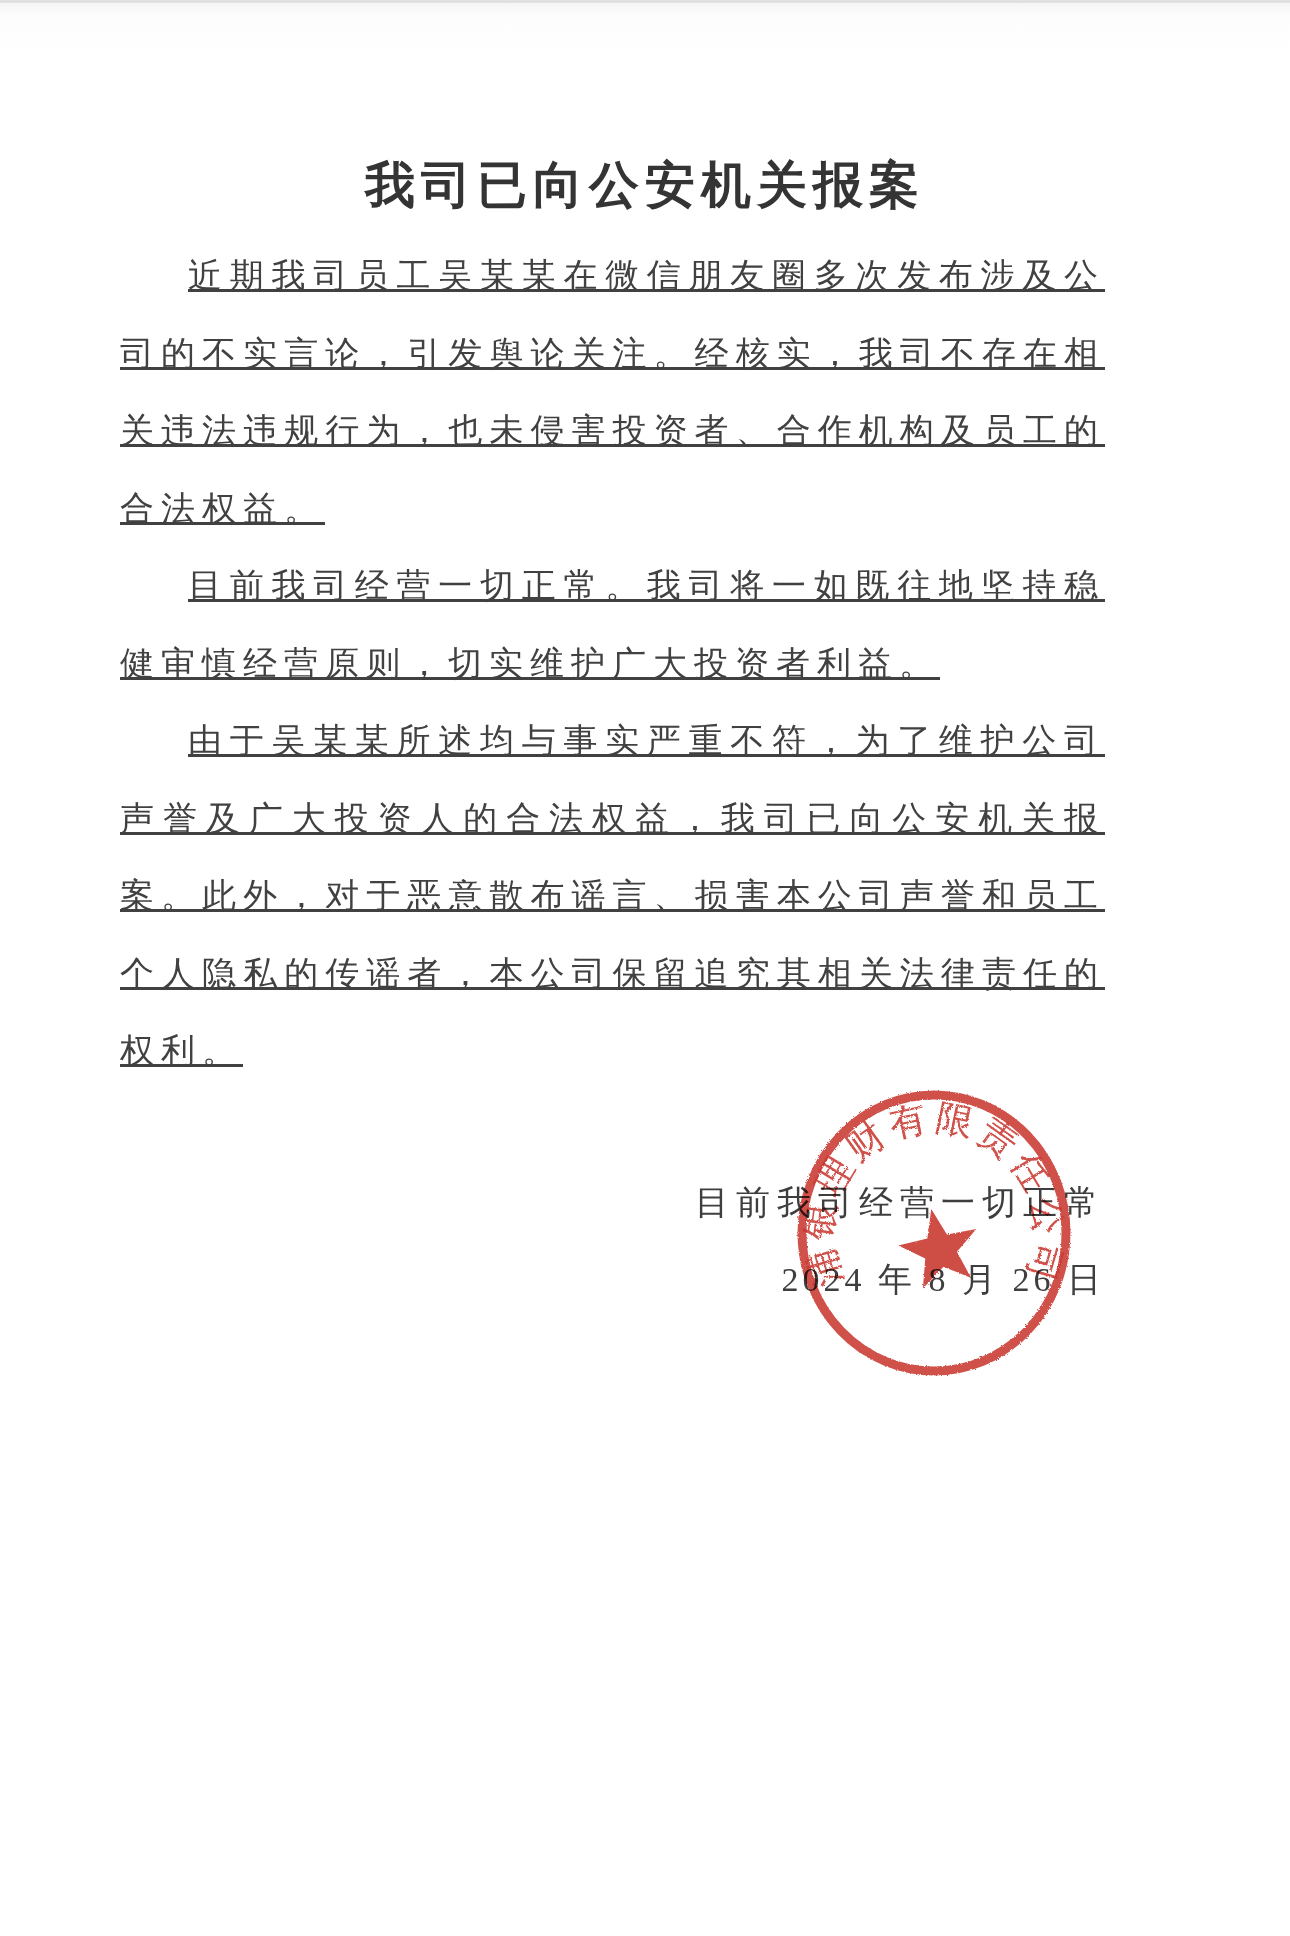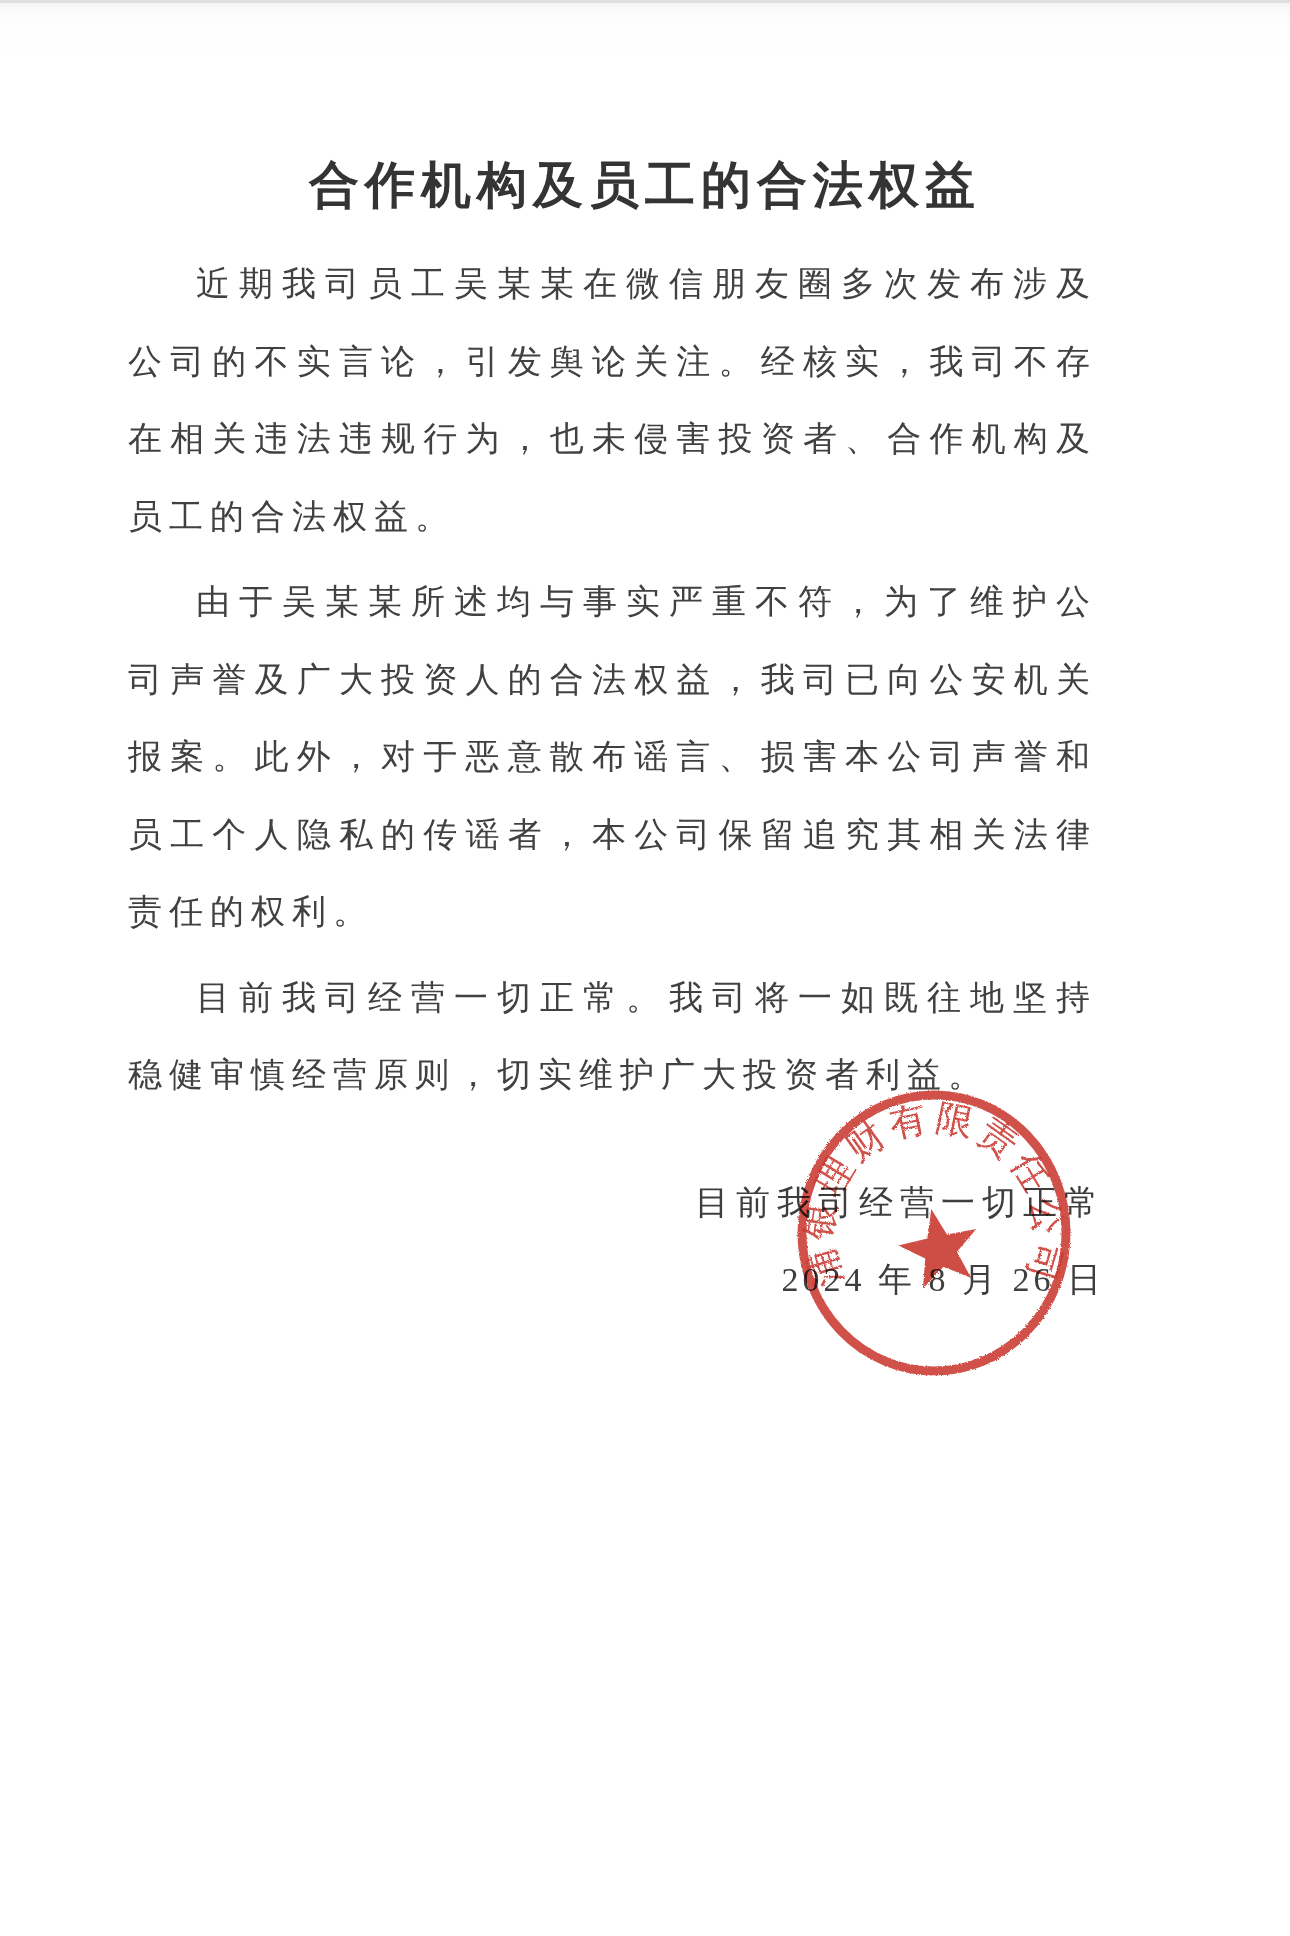--- a/index.html
+++ b/index.html
@@ -20,21 +20,21 @@
     font-family:"Liberation Sans", sans-serif;
     font-weight:700;font-size:50px;letter-spacing:6px;
     color:#343434;
   }
   .doc-body{
     position:absolute;top:237px;left:120px;width:985px;
     font-size:34px;line-height:77.5px;letter-spacing:7px;
     color:#414141;
     text-align:justify;
   }
-  .doc-body p{margin:8px;text-indent:2em;}
+  .doc-body p{margin:0;text-indent:2em;text-decoration:underline;}
   .signature-block{
     position:absolute;top:1164px;right:185px;
     text-align:right;
     font-size:34px;line-height:77px;color:#3e3e3e;
   }
   .signature-company{letter-spacing:7px;}
   .signature-date{letter-spacing:4px;}
   .seal{
     position:absolute;left:764px;top:1063px;width:340px;height:340px;
     mix-blend-mode:multiply;
@@ -44,26 +44,26 @@
     font-family:"Liberation Serif", serif;
     font-size:37px;letter-spacing:5px;font-weight:500;
   }
 </style>
 </head>
 <body>
 
 <div class="page">
   <div class="top-edge"></div>
 
-  <h1 class="doc-title">合作机构及员工的合法权益</h1>
+  <h1 class="doc-title">我司已向公安机关报案</h1>
 
   <div class="doc-body">
     <p>近期我司员工吴某某在微信朋友圈多次发布涉及公司的不实言论，引发舆论关注。经核实，我司不存在相关违法违规行为，也未侵害投资者、合作机构及员工的合法权益。</p>
+    <p>目前我司经营一切正常。我司将一如既往地坚持稳健审慎经营原则，切实维护广大投资者利益。</p>
     <p>由于吴某某所述均与事实严重不符，为了维护公司声誉及广大投资人的合法权益，我司已向公安机关报案。此外，对于恶意散布谣言、损害本公司声誉和员工个人隐私的传谣者，本公司保留追究其相关法律责任的权利。</p>
-    <p>目前我司经营一切正常。我司将一如既往地坚持稳健审慎经营原则，切实维护广大投资者利益。</p>
   </div>
 
   <div class="signature-block">
     <div class="signature-company">目前我司经营一切正常</div>
     <div class="signature-date">2024 年 8 月 26 日</div>
   </div>
 
   <svg class="seal" viewBox="0 0 340 340" xmlns="http://www.w3.org/2000/svg">
     <defs>
       <filter id="stamp-rough" x="-10%" y="-10%" width="120%" height="120%">

